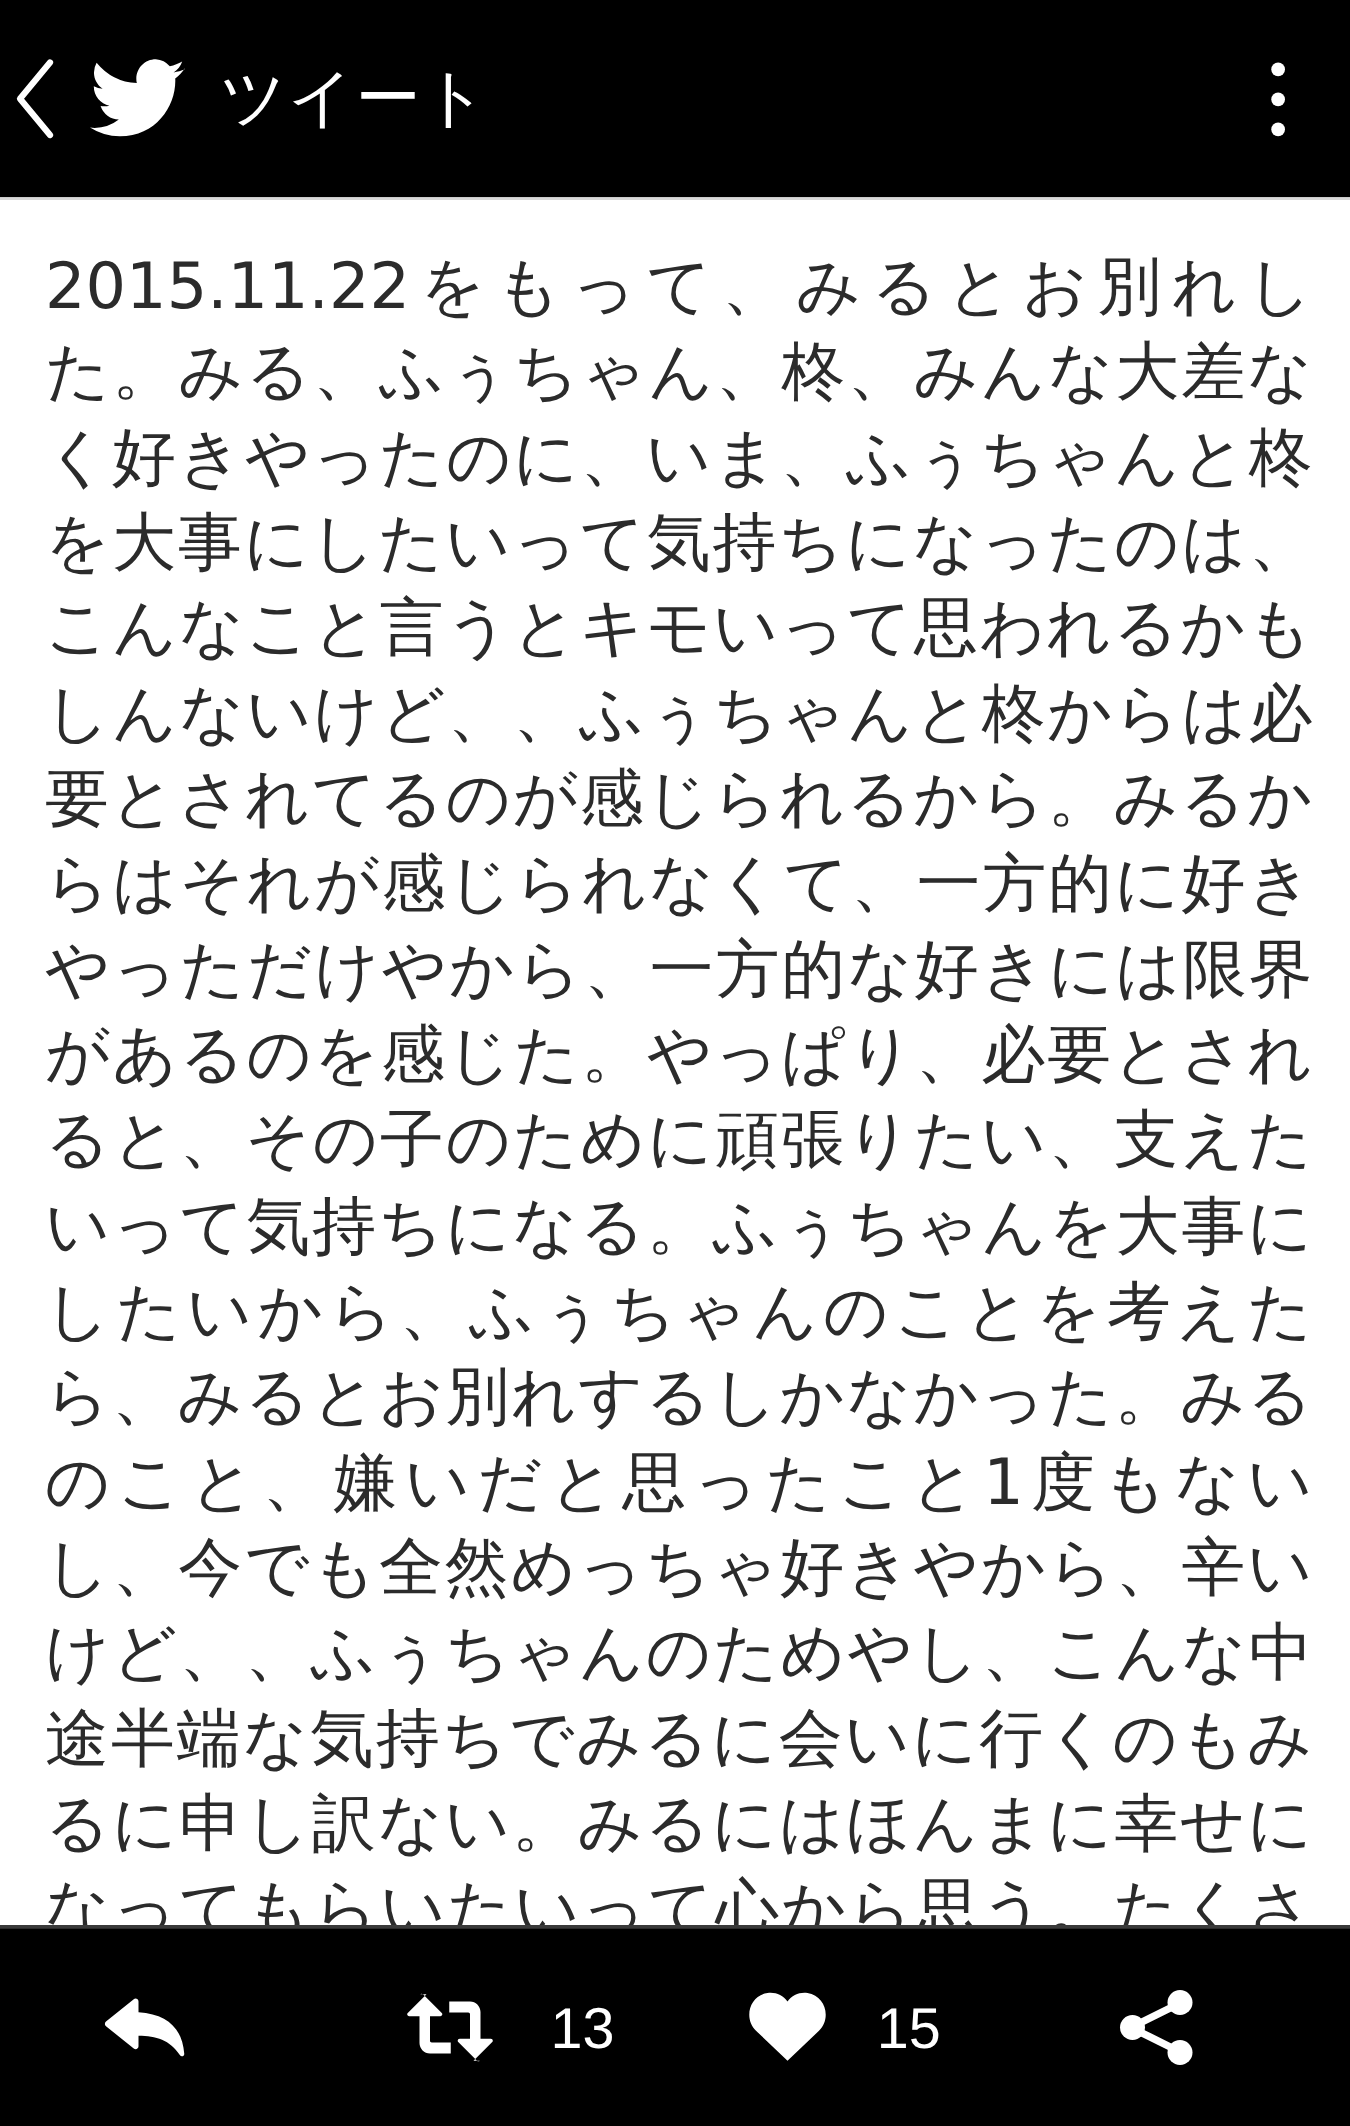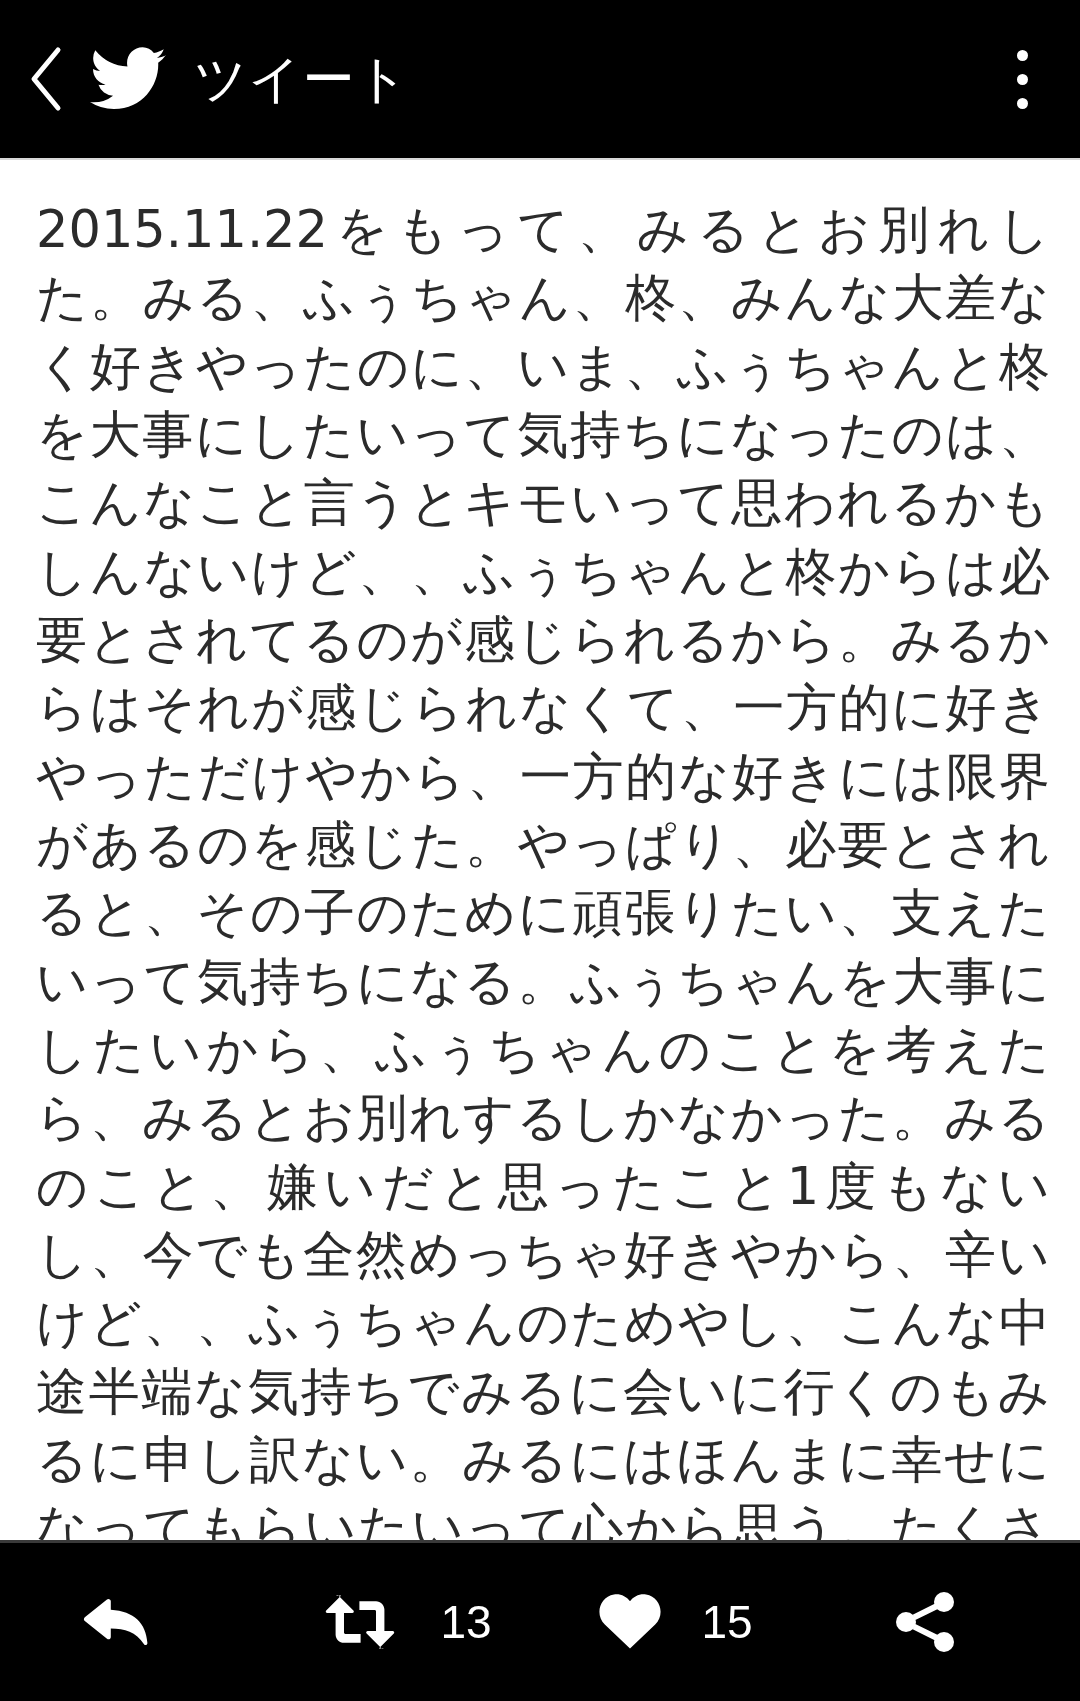--- a/index.html
+++ b/index.html
@@ -19,21 +19,21 @@
   .appbar {
     position: absolute;
     top: 0;
     left: 0;
     width: 1080px;
     height: 158px;
     background: #000000;
     display: flex;
     align-items: center;
     box-sizing: border-box;
-    padding: 0 30px 0 18px;
+    padding: 0 30px 0 0;
   }
   .back-icon {
     width: 56px;
     height: 70px;
     flex: 0 0 auto;
     display: flex;
     align-items: center;
     justify-content: center;
   }
   .back-icon svg { display: block; }

